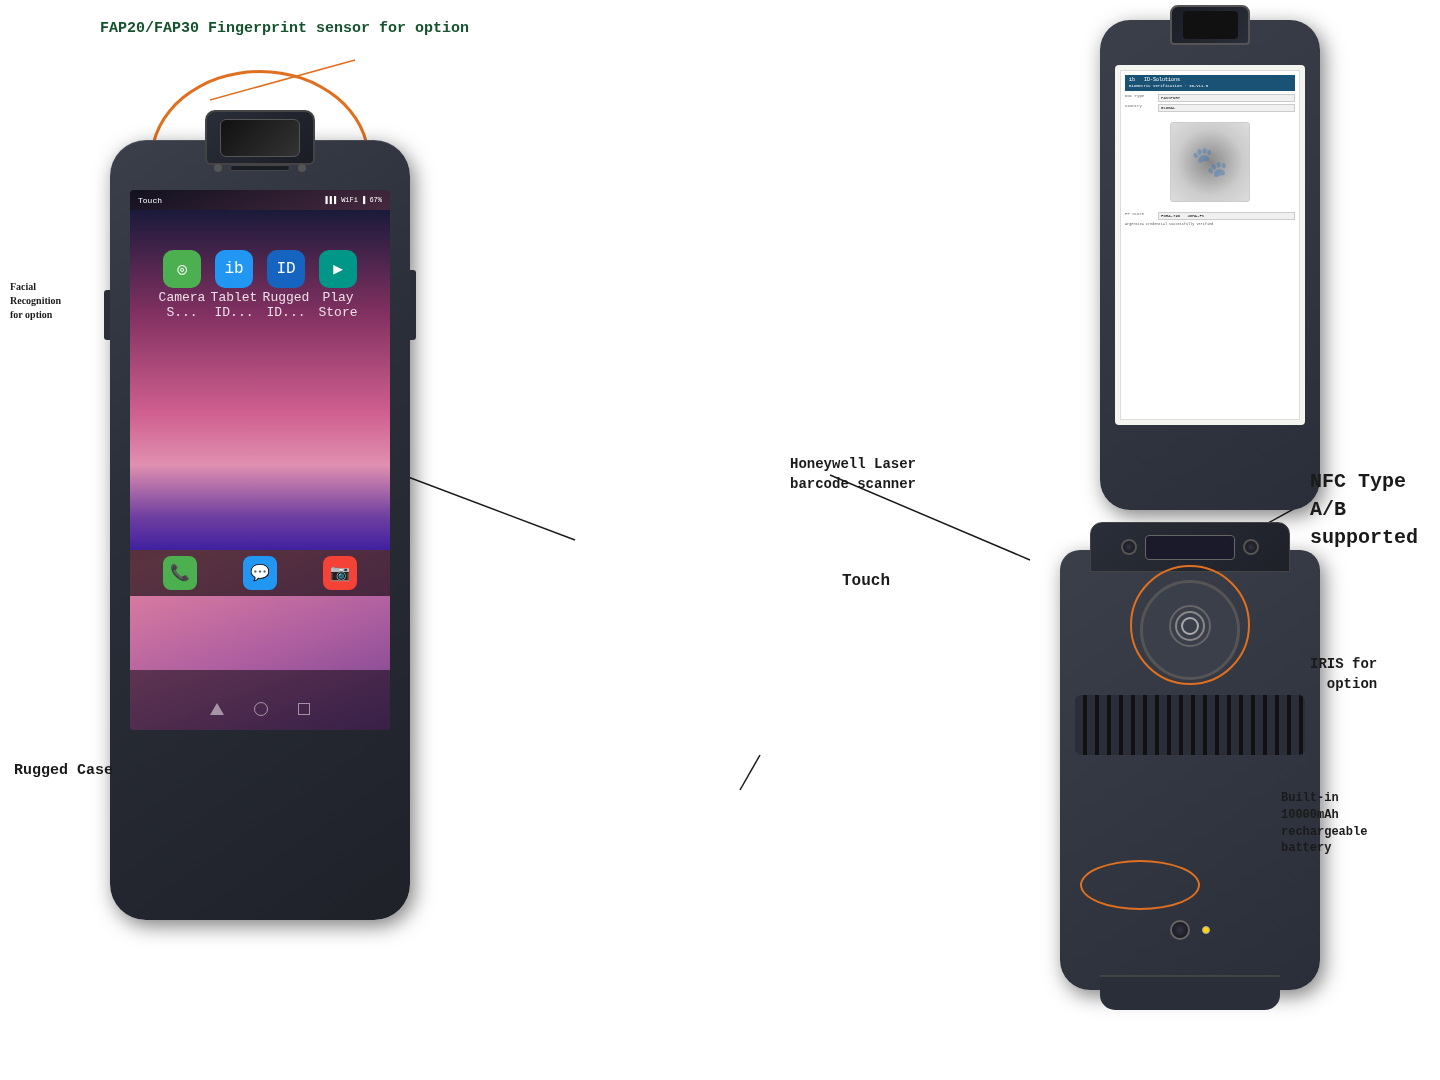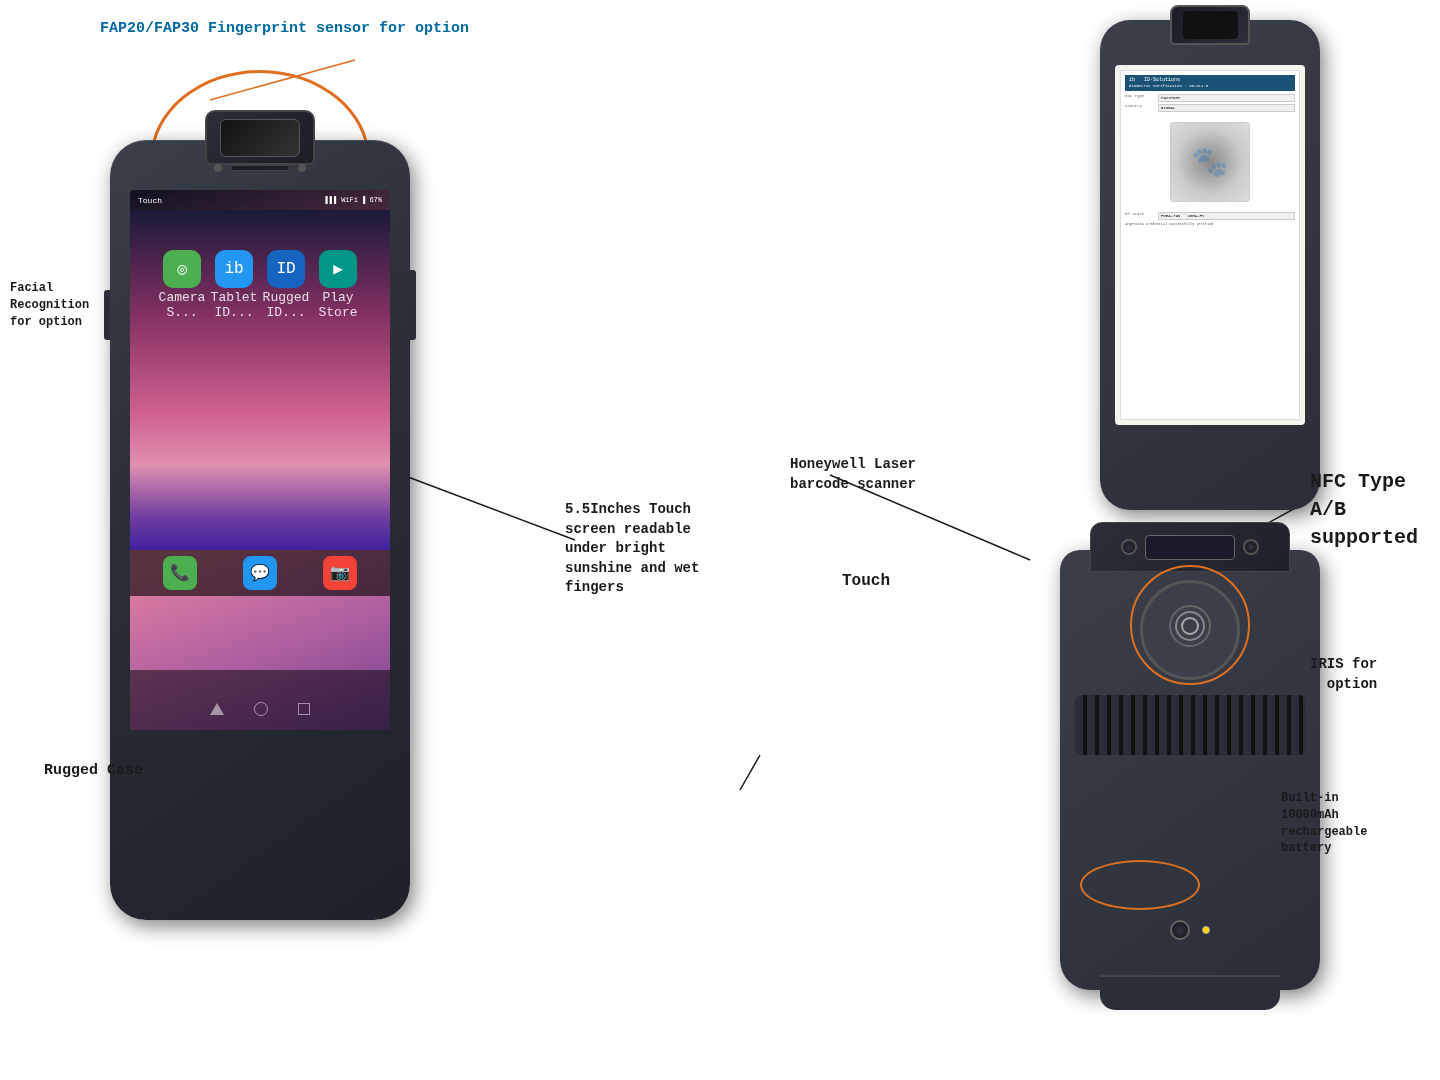--- a/index.html
+++ b/index.html
@@ -467,21 +467,21 @@
 
     
     .annotation {
       position: absolute;
       font-family: 'Courier New', monospace;
       font-size: 15px;
       font-weight: bold;
       color: #1a1a1a;
       line-height: 1.4;
     }
-    .annotation.orange { color: #0369a1; }
+    .annotation.orange { color: #14532d; }
 
     
     .annotation-lines {
       position: absolute;
       top: 0; left: 0;
       width: 1440px;
       height: 1080px;
       pointer-events: none;
     }
 
@@ -681,43 +681,38 @@
         <div style="width:20px;height:20px;border-radius:50%;background:radial-gradient(circle,#334 0%,#111 100%);border:2px solid #666;"></div>
         <div style="width:8px;height:8px;border-radius:50%;background:#ffd700;border:1px solid #aaa;"></div>
       </div>
 
       <div class="scanner-bottom-ridge"></div>
     </div>
   </div>
 
   <div class="annotation orange" style="position:absolute;left:100px;top:18px;font-size:15px;">FAP20/FAP30 Fingerprint sensor for option</div>
 
-  <div class="annotation" style="position:absolute;left:10px;top:280px;font-size:12px;white-space:pre-line;">Facial
+  <div class="annotation" style="position:absolute;left:10px;top:280px;font-size:10px;white-space:pre-line;font-family:Liberation Serif, serif;">Facial
 Recognition
 for option</div>
 
-  <div class="annotation" style="position:absolute;left:565px;top:500px;font-size:14px;white-space:pre-line;">5.5Inches Touch
-screen readable
-under bright
-sunshine and wet
-fingers</div>
 
   <div class="annotation" style="position:absolute;left:790px;top:455px;font-size:14px;white-space:pre-line;">Honeywell Laser
 barcode scanner</div>
 
   <div class="annotation" style="position:absolute;left:1310px;top:468px;font-size:20px;white-space:pre-line;">NFC Type
 A/B
 supported</div>
 
   <div class="annotation" style="position:absolute;left:1310px;top:655px;font-size:14px;white-space:pre-line;text-align:right;">IRIS for
 option</div>
 
 
   <div class="annotation" style="position:absolute;left:1281px;top:790px;font-size:12px;white-space:pre-line;">Built-in
 10000mAh
 rechargeable
 battery</div>
 
   <div class="annotation" style="position:absolute;left:842px;top:570px;font-size:16px;">Touch</div>
 
-  <div class="annotation" style="position:absolute;left:44px;top:760px;font-size:15px;">Rugged Case</div>
+  <div class="annotation" style="position:absolute;left:14px;top:760px;font-size:15px;">Rugged Case</div>
 
 </div>
 
 </body></html>

